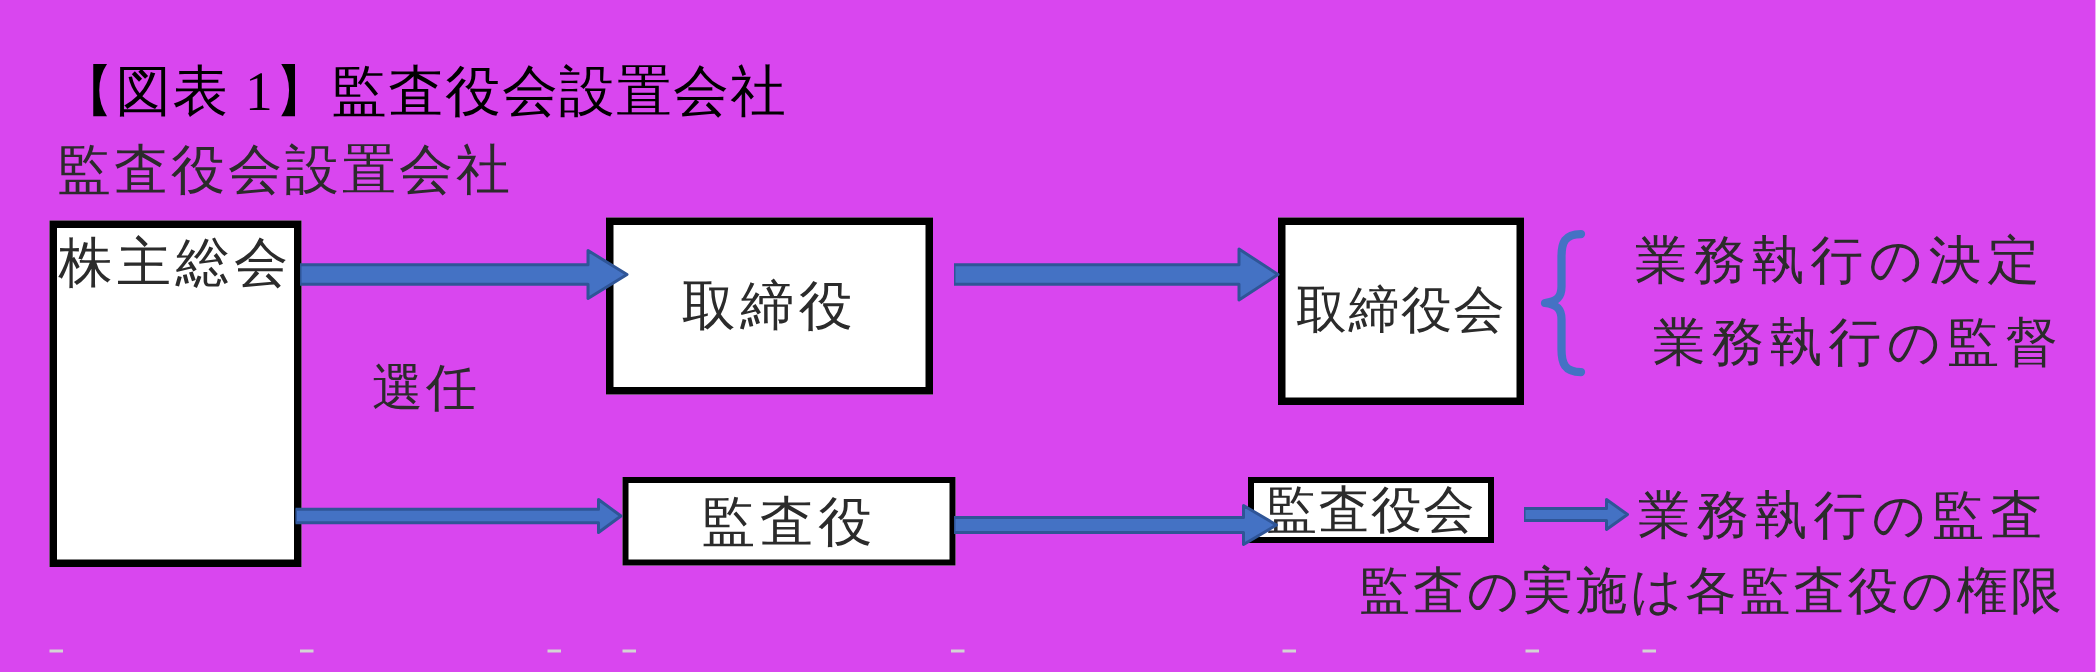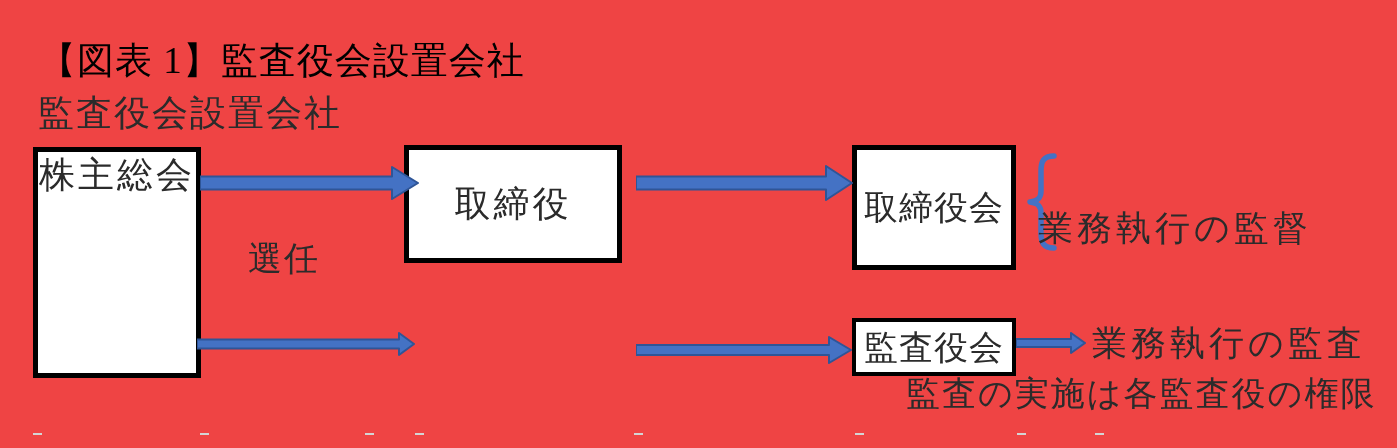--- a/index.html
+++ b/index.html
@@ -1,17 +1,17 @@
 <!DOCTYPE html>
 <html><head>
 <meta charset="utf-8">
 <style>
   html,body{margin:0;padding:0;background:#fff;}
   .canvas{
-    position:relative;width:1397px;height:448px;background:#ef4444;overflow:hidden;
+    position:relative;width:1397px;height:448px;background:#d946ef;overflow:hidden;
     font-family:"Liberation Sans",sans-serif;color:#2b2b2b;
   }
   .title{
     position:absolute;left:39px;top:36px;
     font-family:"Liberation Serif",serif;font-size:37px;color:#000;
     letter-spacing:1px;white-space:nowrap;
   }
   .subtitle{
     position:absolute;left:38px;top:89px;font-size:36px;letter-spacing:2px;
     color:#2b2b2b;white-space:nowrap;
@@ -43,22 +43,25 @@
   </div>
 
   <div class="box" style="left:404px;top:145px;width:218px;height:118px;">
     <span class="box-label">取締役</span>
   </div>
 
   <div class="box compact" style="left:852px;top:145px;width:164px;height:125px;">
     <span class="box-label">取締役会</span>
   </div>
 
+  <div class="box thin" style="left:415px;top:318px;width:222px;height:59px;">
+    <span class="box-label">監査役</span>
+  </div>
 
-  <div class="box thin compact" style="left:852px;top:318px;width:164px;height:58px;text-align:right;">
+  <div class="box thin compact" style="left:832px;top:318px;width:164px;height:44px;text-align:right;">
     <span class="box-label">監査役会</span>
   </div>
 
   <svg class="arrow" style="left:200px;top:163px;" width="220" height="40">
     <polygon points="0,13.5 192,13.5 192,4 218,20 192,36 192,26.5 0,26.5" stroke-width="2" stroke-linejoin="round" fill="#4472C4" stroke="#2F5597"></polygon>
   </svg>
 
   <svg class="arrow" style="left:197px;top:324px;" width="219" height="40">
     <polygon points="0,15.5 202,15.5 202,9 217,20 202,31 202,24.5 0,24.5" stroke-width="2" stroke-linejoin="round" fill="#4472C4" stroke="#2F5597"></polygon>
   </svg>
@@ -74,21 +77,22 @@
   <svg class="arrow" style="left:1016px;top:323px;" width="71" height="40">
     <polygon points="0,16 55,16 55,10 69,20 55,30 55,24 0,24" stroke-width="2" stroke-linejoin="round" fill="#4472C4" stroke="#2F5597"></polygon>
   </svg>
 
   <svg class="brace" style="left:1022px;top:152px;" width="40" height="100" viewBox="0 0 40 100">
     <path d="M 32,4 C 21,4 19,10 19,19 L 19,39 C 19,46 16,49 8,50 C 16,51 19,54 19,61 L 19,81 C 19,90 21,96 32,96" fill="none" stroke-width="5.5" stroke-linecap="round" stroke-linejoin="round" stroke="#4472C4"></path>
   </svg>
 
   <div class="lbl" style="left:248px;top:236px;text-align:right;">選任</div>
 
-  <div class="anno" style="left:1038px;top:205px;">業務執行の監督</div>
+  <div class="anno" style="left:1090px;top:150px;">業務執行の決定</div>
+  <div class="anno" style="left:1102px;top:205px;">業務執行の監督</div>
   <div class="anno" style="left:1092px;top:320px;">業務執行の監査</div>
   <div class="anno note" style="left:906px;top:371px;">監査の実施は各監査役の権限</div>
 
   <i class="mark" style="left:33px;"></i>
   <i class="mark" style="left:200px;"></i>
   <i class="mark" style="left:365px;"></i>
   <i class="mark" style="left:415px;"></i>
   <i class="mark" style="left:634px;"></i>
   <i class="mark" style="left:855px;"></i>
   <i class="mark" style="left:1017px;"></i>

